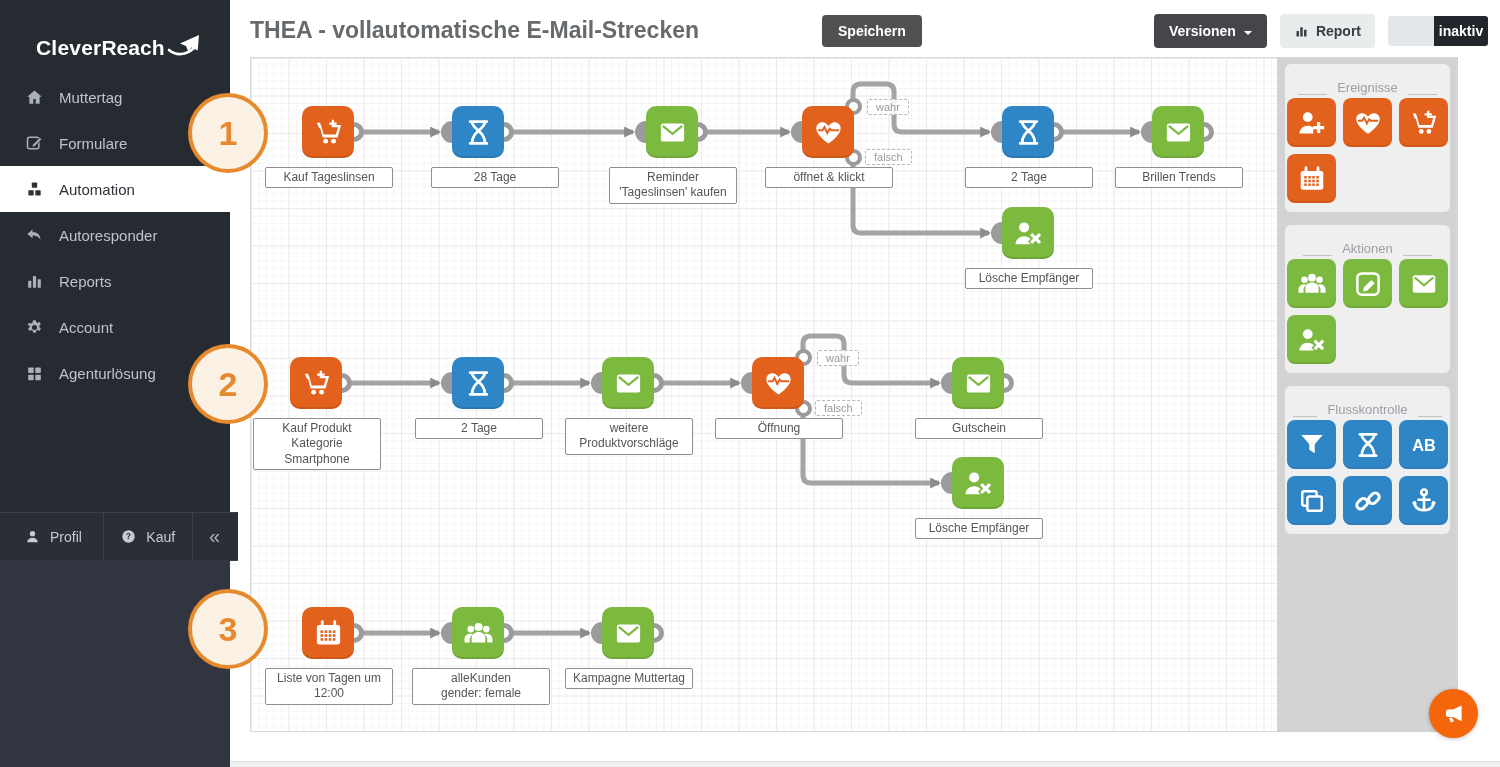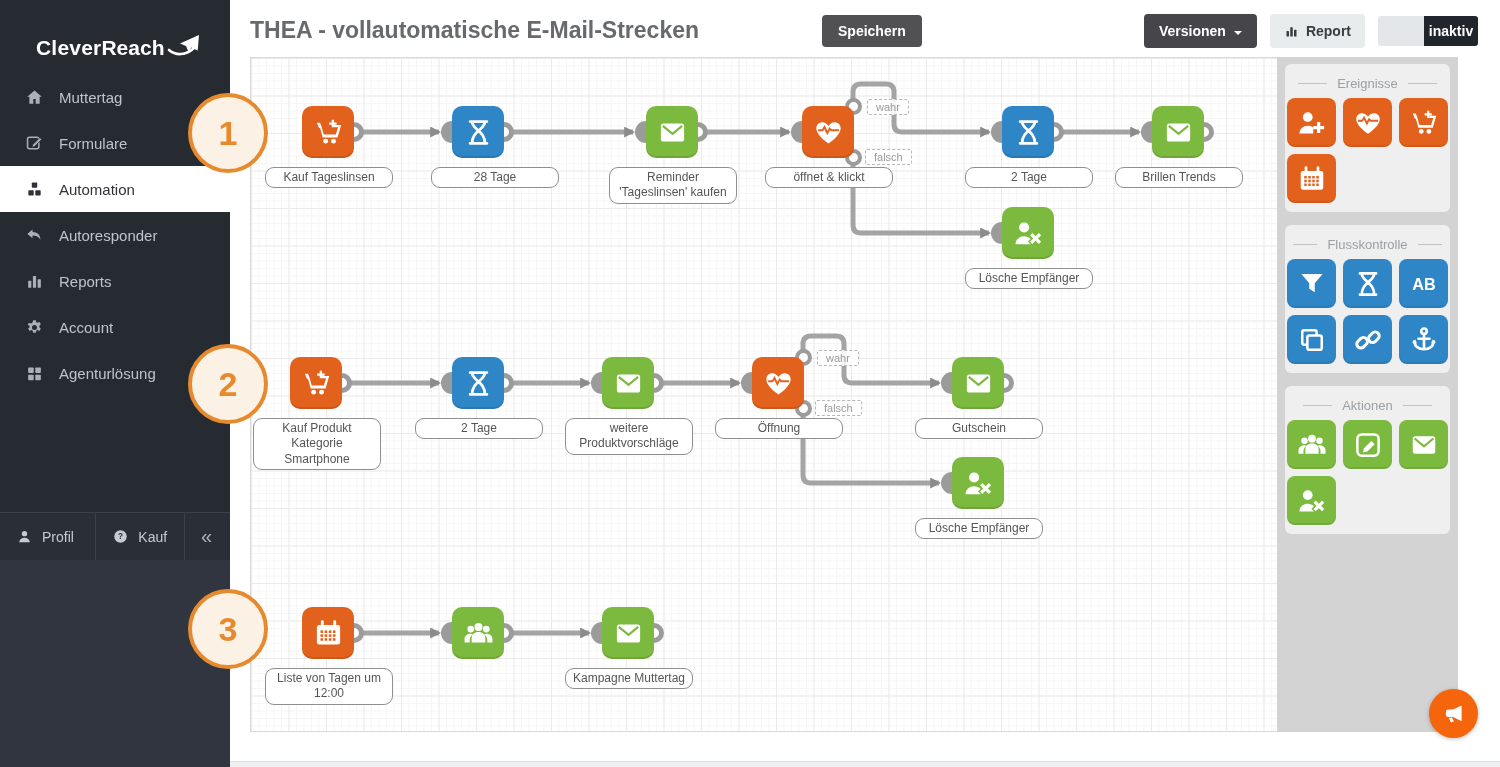--- a/index.html
+++ b/index.html
@@ -12,34 +12,34 @@
   .logo .b{font-weight:700;font-size:21px;letter-spacing:.2px;}
   .logo .l{font-weight:700;font-size:21px;}
   .logo svg{width:34px;height:26px;margin-left:2px;margin-top:-4px;}
   .nav{margin-top:14px;}
   .nav-item{height:46px;display:flex;align-items:center;gap:15px;padding-left:25px;
             color:#bfc4ca;font-size:15px;cursor:pointer;--bg:#262b32;}
   .nav-item svg{width:19px;height:19px;color:#aab0b7;flex:none;}
   .nav-item.active{background:#fff;color:#2e3238;--bg:#fff;}
   .nav-item.active svg{color:#2e3238;}
   .side-footer{position:absolute;left:0;top:512px;width:230px;height:47px;display:flex;
-               background:#2a2f37;border-top:1px solid #3b414a;border-bottom:1px solid #3b414a;--bg:#2a2f37;}
+               background:#2a2f37;border-top:1px solid #3b414a;border-bottom:1px solid #3b414a;padding-left:8px;--bg:#2a2f37;}
   .sf{display:flex;align-items:center;gap:9px;color:#c6cbd0;font-size:14px;padding:0 16px;cursor:pointer;}
   .sf svg{width:17px;height:17px;color:#c6cbd0;}
   .sf.profil{width:98px;border-right:1px solid #3b414a;}
   .sf.hilfe{width:86px;border-right:1px solid #3b414a;}
   .sf.collapse{flex:1;justify-content:flex-end;padding-right:18px;font-size:20px;color:#aeb4bb;}
   .side-lower{position:absolute;left:0;top:560px;width:230px;bottom:0;background:#313540;}
 
   
   .page-title{position:absolute;left:250px;top:17px;font-size:23px;font-weight:700;color:#666a6d;z-index:2;}
   .btn{display:flex;align-items:center;justify-content:center;border-radius:4px;cursor:pointer;
        font-size:14px;font-weight:700;}
   .btn-save{position:absolute;left:822px;top:15px;height:32px;padding:0 16px;background:#515154;color:#fff;z-index:2;}
-  .header-right{position:absolute;right:22px;top:14px;display:flex;align-items:center;gap:13px;z-index:2;}
+  .header-right{position:absolute;right:12px;top:14px;display:flex;align-items:center;gap:13px;z-index:2;}
   .btn-versions{height:34px;padding:0 15px;background:#46464a;color:#fff;}
   .caret{width:0;height:0;border:4px solid transparent;border-top-color:#fff;margin-left:8px;margin-top:7px;}
   .btn-report{height:34px;padding:0 14px;background:#e9eced;color:#3a3d40;gap:7px;}
   .btn-report svg{width:15px;height:15px;color:#3a3d40;}
   .toggle{height:30px;width:100px;border-radius:3px;overflow:hidden;display:flex;cursor:pointer;}
   .toggle .off{width:46px;background:#e4e7e9;}
   .toggle .on{flex:1;background:#21252c;color:#fff;font-size:14px;font-weight:700;
               display:flex;align-items:center;justify-content:center;}
 
   
@@ -60,34 +60,34 @@
   .orange{background:#e2611c;--tile:#e2611c;}
   .green{background:#7cb93f;--tile:#7cb93f;}
   .blue{background:#2f86c6;--tile:#2f86c6;}
   .port{position:absolute;z-index:-1;box-sizing:border-box;}
   .port.in{left:-11px;top:50%;margin-top:-11px;width:22px;height:22px;border-radius:50%;background:#9b9b9b;}
   .port.out{right:-10px;top:50%;margin-top:-10px;width:20px;height:20px;border-radius:50%;
             border:5px solid #9b9b9b;background:#fdfdfd;}
   .port.cond{right:-8px;width:17px;height:17px;border-radius:50%;border:4px solid #9b9b9b;background:#fdfdfd;}
   .port.cond.t{top:-8px;} .port.cond.f{bottom:-8px;}
 
-  .nlabel{position:absolute;background:#fff;border:1px solid #8f8f8f;border-radius:9px;z-index:3;
+  .nlabel{position:absolute;background:#fff;border:1px solid #8f8f8f;border-radius:2px;z-index:3;
           font-size:12px;color:#555;text-align:center;line-height:1.28;padding:2px 3px;width:120px;}
   .nlabel .l2{display:block;}
   .cond-tag{position:absolute;z-index:3;border:1px dashed #b8b8b8;background:rgba(255,255,255,.88);
             color:#9a9a9a;font-size:11px;padding:1px 8px;border-radius:2px;}
 
   .badge{position:absolute;width:72px;height:72px;border-radius:50%;background:#fbf2e5;
          border:4px solid #e78a2e;color:#e78a2e;font-size:34px;font-weight:700;z-index:5;
          display:flex;align-items:center;justify-content:center;}
 
   
   .rpanel{position:absolute;left:1277px;top:57px;width:181px;height:675px;background:#d3d3d3;z-index:2;}
   .card{margin:7px 8px 13px;background:#efefef;border-radius:6px;padding:7px 8px 9px;}
-  .card-head{display:flex;align-items:center;justify-content:center;gap:10px;height:24px;
+  .card-head{display:flex;align-items:flex-end;justify-content:center;gap:10px;height:24px;
              color:#9aa0a6;font-size:13px;margin-bottom:3px;}
   .hline{width:29px;height:1px;background:#c2c2c2;}
   .tiles{display:grid;grid-template-columns:repeat(3,49px);gap:7px;justify-content:center;}
   .tile{width:49px;height:49px;border-radius:8px;display:flex;align-items:center;justify-content:center;
         cursor:grab;box-shadow:inset 0 -2px rgba(0,0,0,.08);}
   .tile svg{width:30px;height:30px;color:#fff;}
   .tile text{fill:#fff;font-family:"Liberation Sans",sans-serif;font-weight:bold;font-size:13px;}
 
   .fab{position:absolute;left:1429px;top:689px;width:49px;height:49px;border-radius:50%;background:#f5660c;
        display:flex;align-items:center;justify-content:center;z-index:6;cursor:pointer;
@@ -495,20 +495,21 @@
         </svg>
       </div>
     <div class="nlabel" style="left:14px;top:610px">Liste von Tagen um 12:00</div>
     <div class="node green" style="left:201px;top:549px">
         <span class="port in"></span>
         <span class="port out"></span>
         <svg>
           <use href="#i-group"></use>
         </svg>
       </div>
+    <div class="nlabel" style="left:161px;top:610px;width:130px"><span>alleKunden</span><span class="l2">gender: female</span></div>
     <div class="node green" style="left:351px;top:549px">
         <span class="port in"></span>
         <span class="port out"></span>
         <svg>
           <use href="#i-envelope"></use>
         </svg>
       </div>
     <div class="nlabel" style="left:314px;top:610px">Kampagne Muttertag</div>
   </div>
 </div>
@@ -543,20 +544,49 @@
       <div class="tile orange">
           <svg>
             <use href="#i-calendar"></use>
           </svg>
         </div>
     </div>
   </div>
   <div class="card">
     <div class="card-head">
         <span class="hline"></span>
+        <span>Aktionen</span>
+        <span class="hline"></span>
+      </div>
+    <div class="tiles">
+      <div class="tile green">
+          <svg>
+            <use href="#i-group"></use>
+          </svg>
+        </div>
+      <div class="tile green">
+          <svg>
+            <use href="#i-pencil-square"></use>
+          </svg>
+        </div>
+      <div class="tile green">
+          <svg>
+            <use href="#i-envelope"></use>
+          </svg>
+        </div>
+      <div class="tile green">
+          <svg>
+            <use href="#i-person-x"></use>
+          </svg>
+        </div>
+    </div>
+  </div>
+  <div class="card">
+    <div class="card-head">
+        <span class="hline"></span>
         <span>Flusskontrolle</span>
         <span class="hline"></span>
       </div>
     <div class="tiles">
       <div class="tile blue">
           <svg>
             <use href="#i-funnel"></use>
           </svg>
         </div>
       <div class="tile blue">
@@ -575,49 +605,20 @@
           </svg>
         </div>
       <div class="tile blue">
           <svg>
             <use href="#i-link"></use>
           </svg>
         </div>
       <div class="tile blue">
           <svg>
             <use href="#i-anchor"></use>
-          </svg>
-        </div>
-    </div>
-  </div>
-  <div class="card">
-    <div class="card-head">
-        <span class="hline"></span>
-        <span>Aktionen</span>
-        <span class="hline"></span>
-      </div>
-    <div class="tiles">
-      <div class="tile green">
-          <svg>
-            <use href="#i-group"></use>
-          </svg>
-        </div>
-      <div class="tile green">
-          <svg>
-            <use href="#i-pencil-square"></use>
-          </svg>
-        </div>
-      <div class="tile green">
-          <svg>
-            <use href="#i-envelope"></use>
-          </svg>
-        </div>
-      <div class="tile green">
-          <svg>
-            <use href="#i-person-x"></use>
           </svg>
         </div>
     </div>
   </div>
 </div>
 
 <div class="fab">
     <svg>
       <use href="#i-megaphone"></use>
     </svg>

